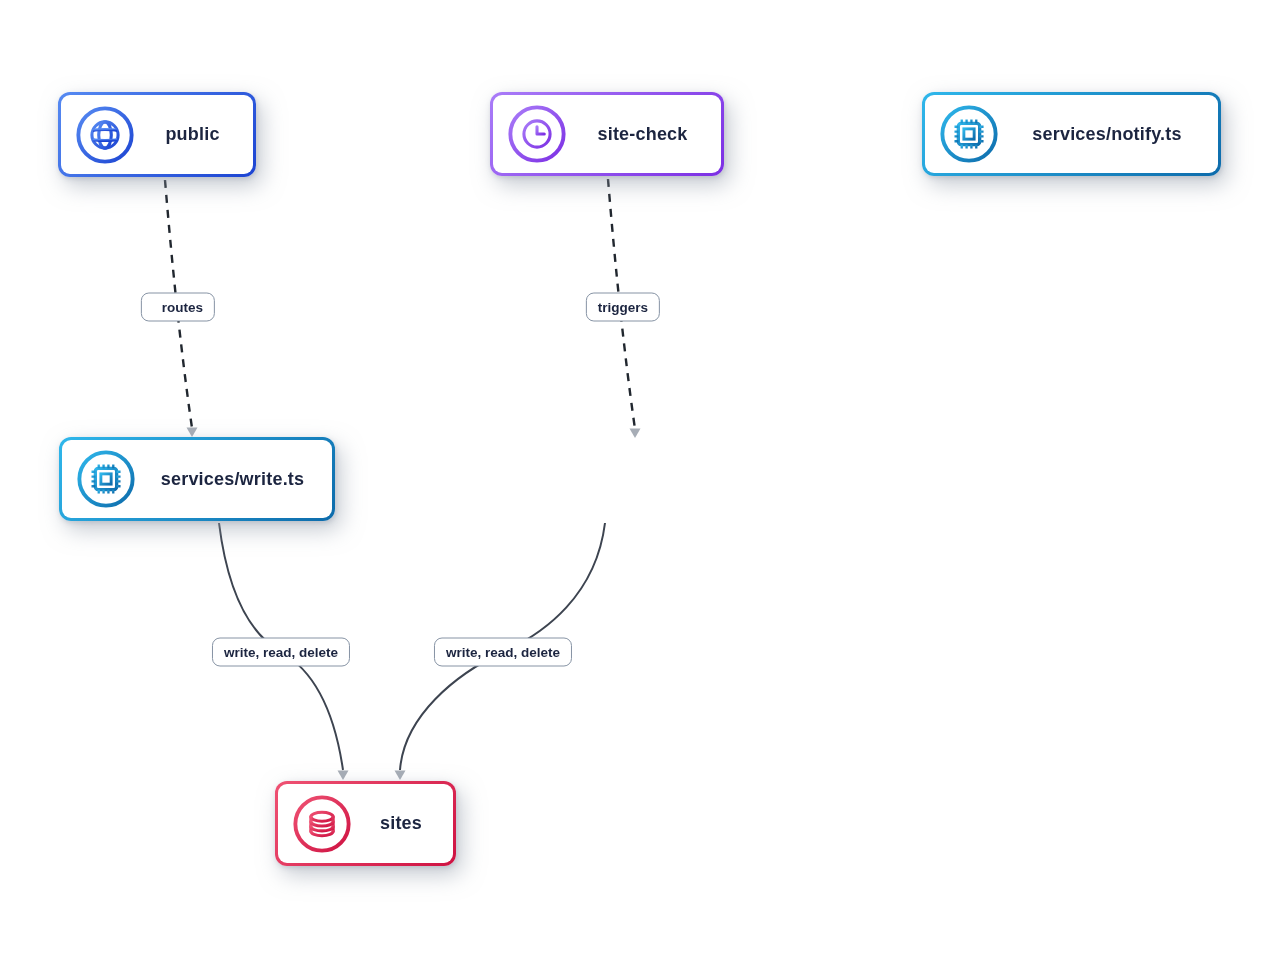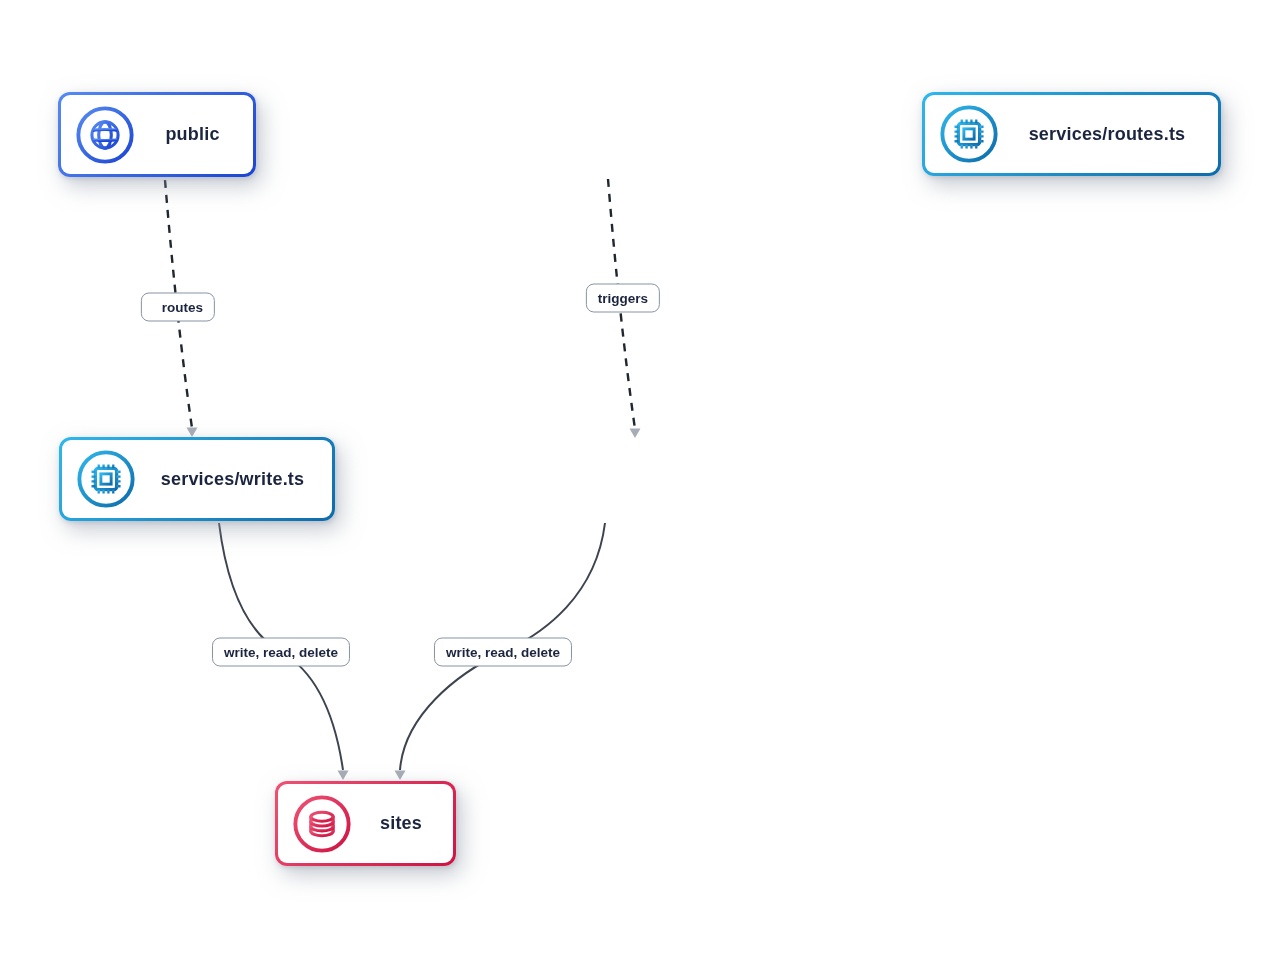--- a/index.html
+++ b/index.html
@@ -89,21 +89,21 @@
     background: #ffffff;
     border: 1.6px solid #8693a4;
     border-radius: 8px;
     padding: 6px 11px;
     font-size: 13.5px;
     font-weight: 600;
     color: #1c2540;
     white-space: nowrap;
   }
   .edge-label--routes   { left: 178px; top: 307px; padding-left: 20px; }
-  .edge-label--triggers { left: 623px; top: 298px; }
+  .edge-label--triggers { left: 623px; top: 307px; }
   .edge-label--wrd1     { left: 281px; top: 652px; }
   .edge-label--wrd2     { left: 503px; top: 652px; }
 
   .defs-holder { position: absolute; width: 0; height: 0; overflow: hidden; }
 </style>
 </head>
 <body>
 
 <div class="canvas">
 
@@ -150,37 +150,49 @@
           <circle cx="32" cy="32" r="13.5" stroke-width="3.2"></circle>
           <ellipse cx="32" cy="32" rx="6.5" ry="13.5" stroke-width="3.2"></ellipse>
           <path d="M19.5 27.3 C24 26 40 26 44.5 27.3" stroke-width="3.2"></path>
           <path d="M19.5 36.7 C24 38 40 38 44.5 36.7" stroke-width="3.2"></path>
         </g>
       </svg>
       <span class="node-label">public</span>
     </div>
   </div>
 
+  <div class="node node--sitecheck scheme-purple">
+    <div class="node-inner">
+      <svg class="node-icon" width="62" height="62" viewBox="0 0 64 64">
+        <g fill="none" stroke="url(#grad-purple)" stroke-linecap="round" stroke-linejoin="round">
+          <circle cx="32" cy="32" r="27.5" stroke-width="4"></circle>
+          <circle cx="32" cy="32" r="13.5" stroke-width="3.2"></circle>
+          <path d="M32 24.5 V32 H39.5" stroke-width="3.2"></path>
+        </g>
+      </svg>
+      <span class="node-label">site-check</span>
+    </div>
+  </div>
 
   <div class="node node--notify scheme-cyan">
     <div class="node-inner">
       <svg class="node-icon" width="62" height="62" viewBox="0 0 64 64">
         <g fill="none" stroke="url(#grad-cyan)">
           <circle cx="32" cy="32" r="27.5" stroke-width="4"></circle>
           <rect x="21" y="21" width="22" height="22" rx="3" stroke-width="3.4"></rect>
           <rect x="26.7" y="26.7" width="10.6" height="10.6" stroke-width="3"></rect>
           <g stroke-width="2.4">
             <path d="M24.5 17 v4 M29.5 17 v4 M34.5 17 v4 M39.5 17 v4"></path>
             <path d="M24.5 43 v4 M29.5 43 v4 M34.5 43 v4 M39.5 43 v4"></path>
             <path d="M17 24.5 h4 M17 29.5 h4 M17 34.5 h4 M17 39.5 h4"></path>
             <path d="M43 24.5 h4 M43 29.5 h4 M43 34.5 h4 M43 39.5 h4"></path>
           </g>
         </g>
       </svg>
-      <span class="node-label">services/routes.ts</span>
+      <span class="node-label">services/notify.ts</span>
     </div>
   </div>
 
   <div class="node node--site scheme-cyan">
     <div class="node-inner">
       <svg class="node-icon" width="62" height="62" viewBox="0 0 64 64">
         <g fill="none" stroke="url(#grad-cyan)">
           <circle cx="32" cy="32" r="27.5" stroke-width="4"></circle>
           <rect x="21" y="21" width="22" height="22" rx="3" stroke-width="3.4"></rect>
           <rect x="26.7" y="26.7" width="10.6" height="10.6" stroke-width="3"></rect>

